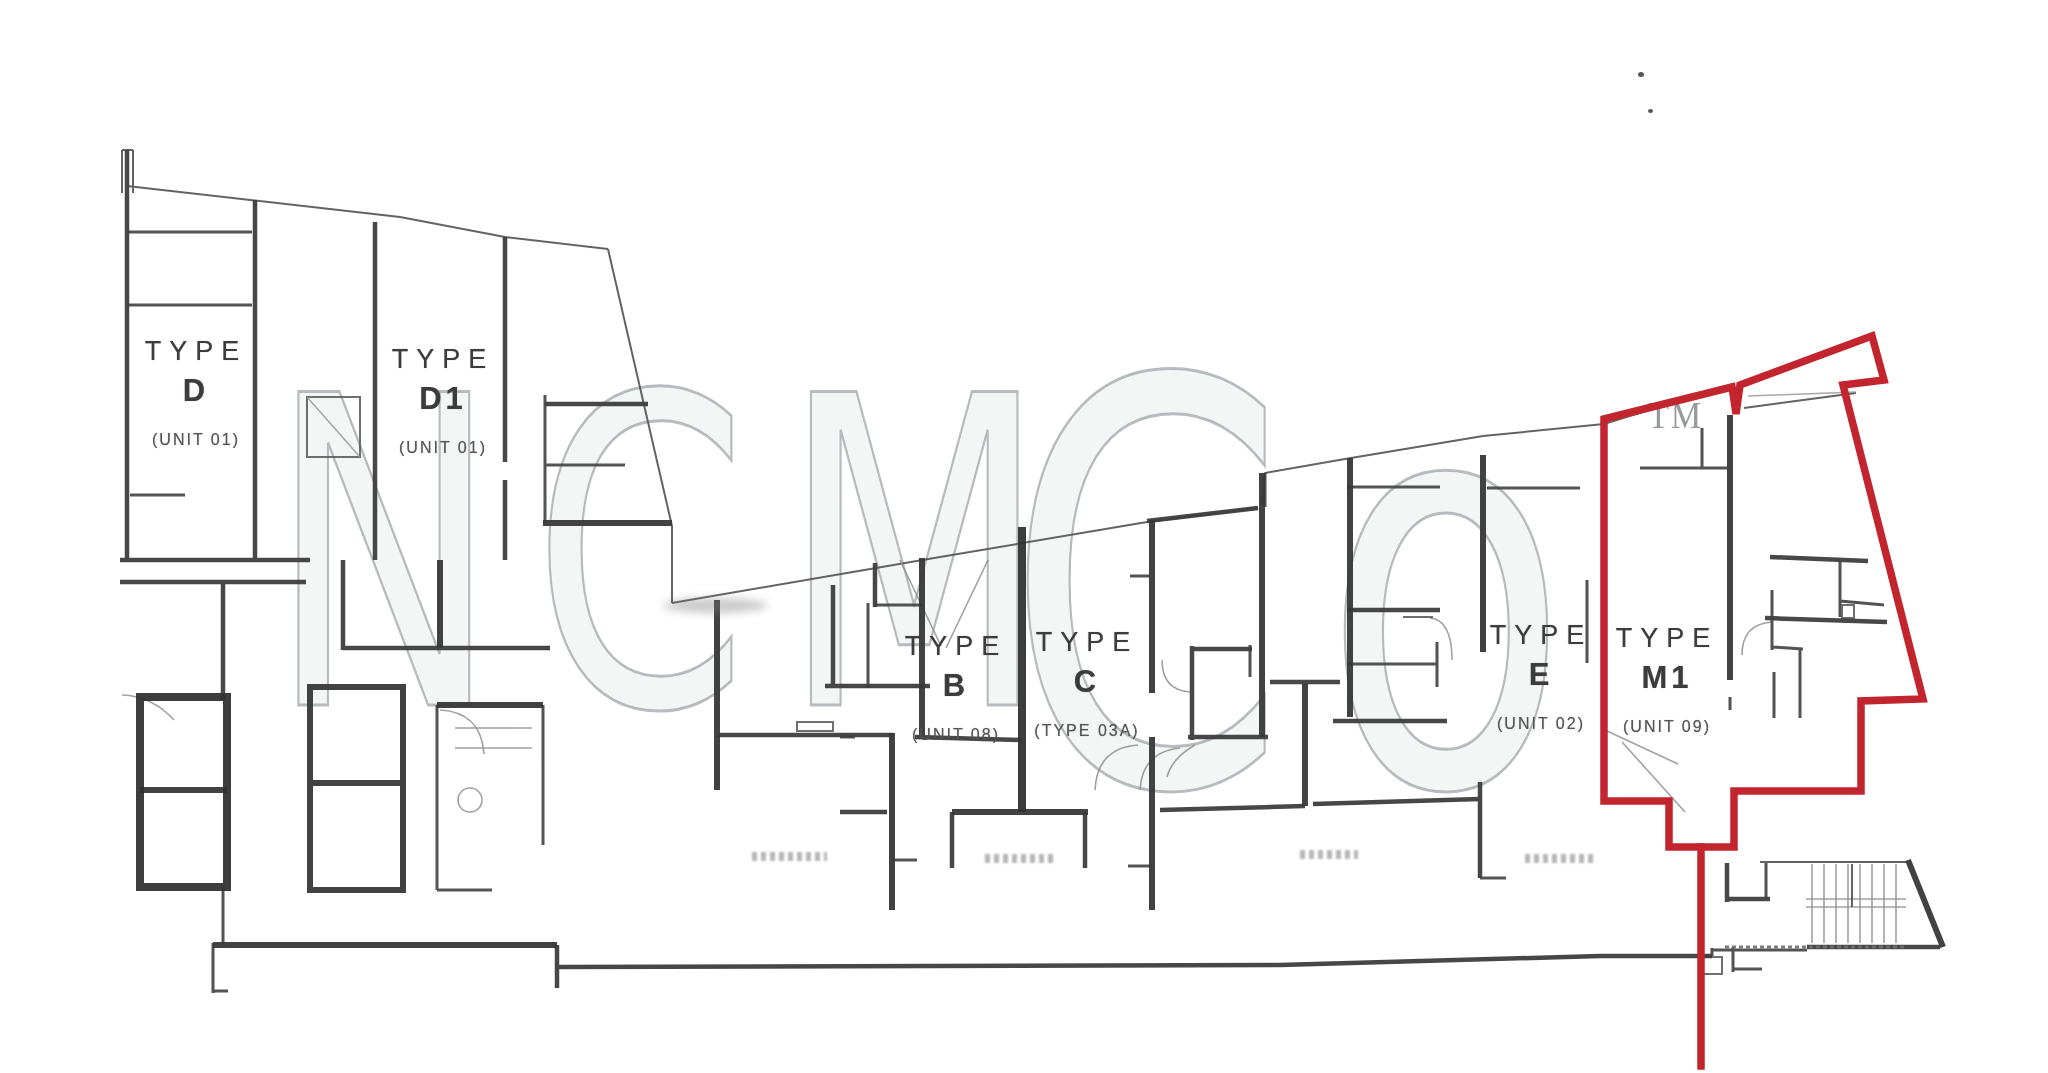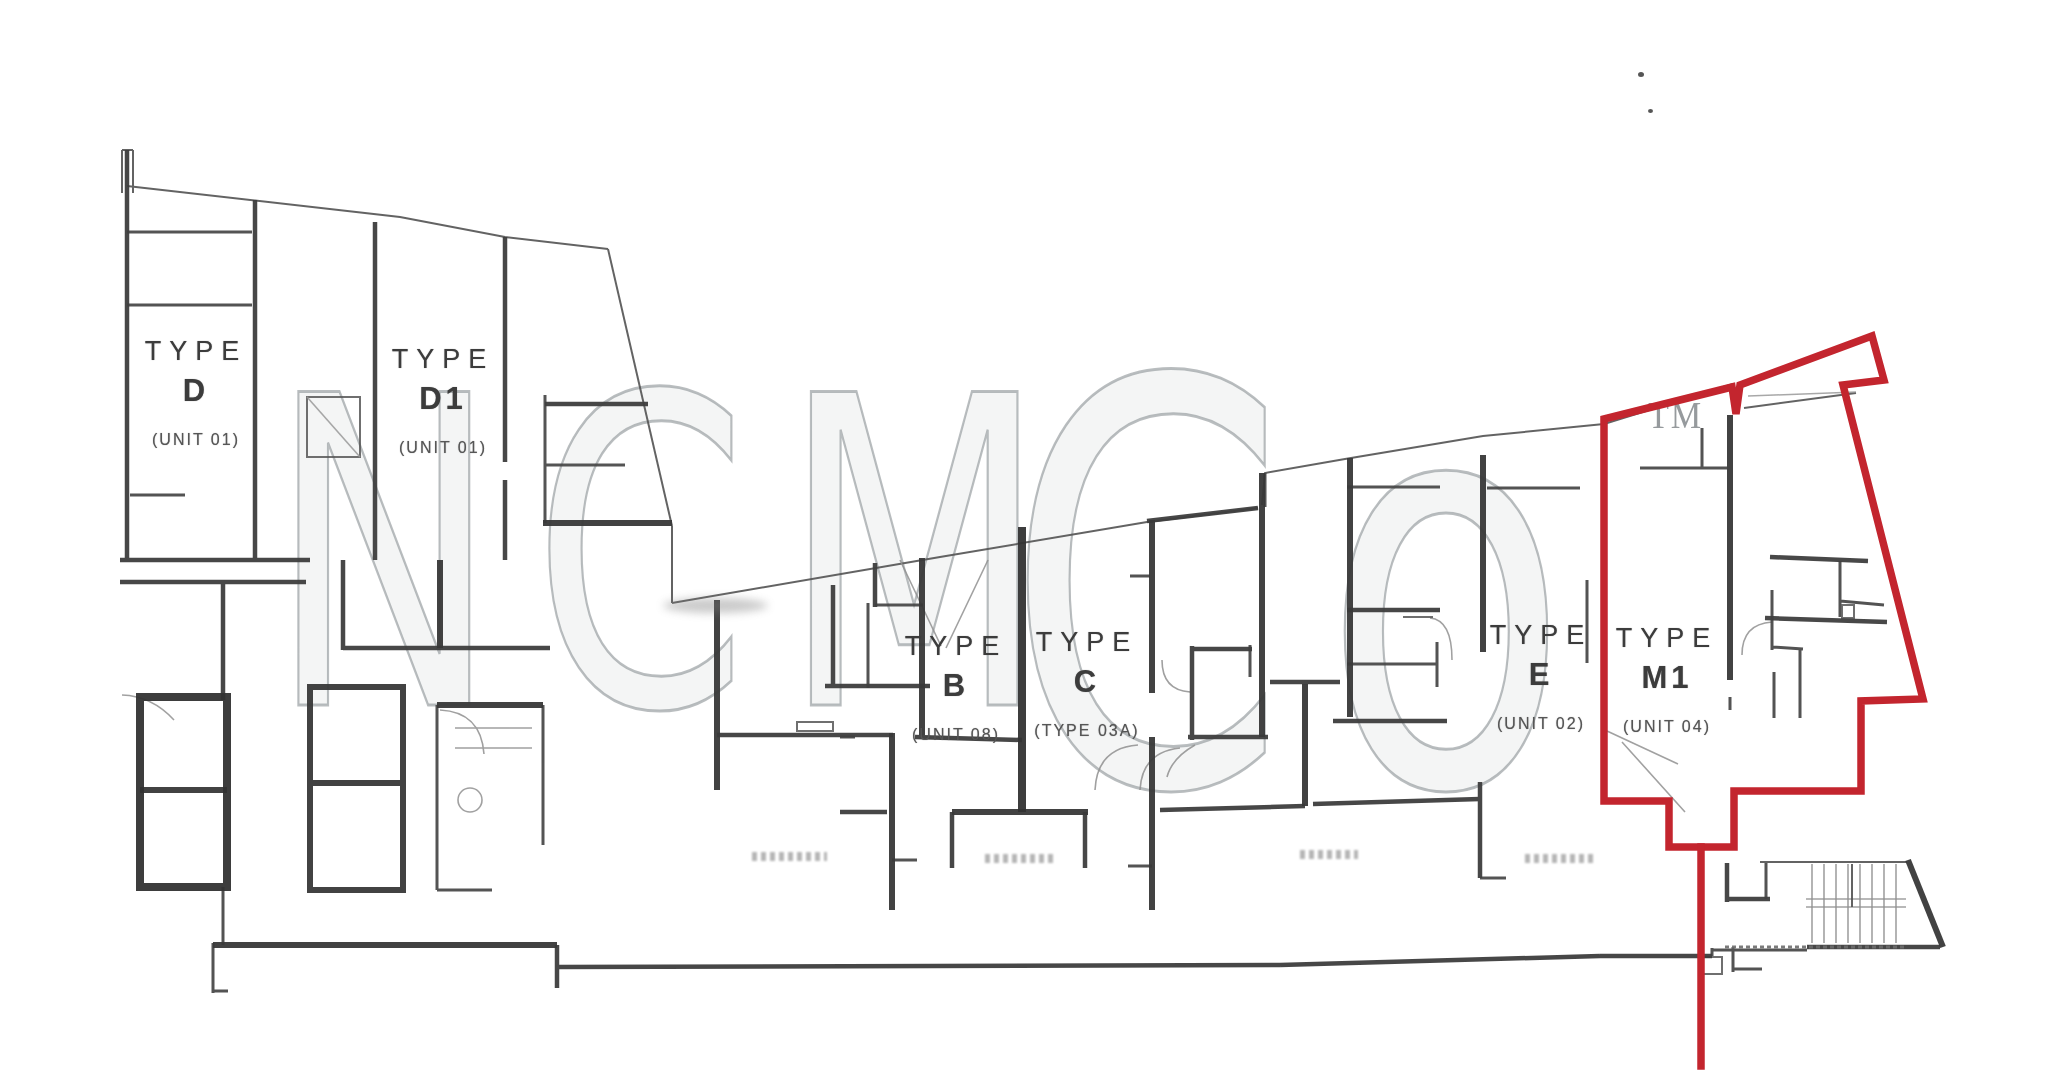--- a/index.html
+++ b/index.html
@@ -212,21 +212,21 @@
     <span class="lu">(TYPE 03A)</span>
   </div>
   <div class="unit-label pos-e">
     <span class="lt">TYPE</span>
     <span class="ll">E</span>
     <span class="lu">(UNIT 02)</span>
   </div>
   <div class="unit-label pos-m1">
     <span class="lt">TYPE</span>
     <span class="ll">M1</span>
-    <span class="lu">(UNIT 04)</span>
+    <span class="lu">(UNIT 09)</span>
   </div>
 
   <div class="smudge-bar" style="left:752px;top:852px;width:75px;"></div>
   <div class="smudge-bar" style="left:985px;top:854px;width:70px;"></div>
   <div class="smudge-bar" style="left:1300px;top:850px;width:58px;"></div>
   <div class="smudge-bar" style="left:1525px;top:854px;width:70px;"></div>
   <div class="smudge-blob" style="left:663px;top:598px;width:105px;height:15px;"></div>
   <div class="speck" style="left:1638px;top:72px;width:6px;height:5px;"></div>
   <div class="speck" style="left:1648px;top:109px;width:5px;height:4px;"></div>
 

